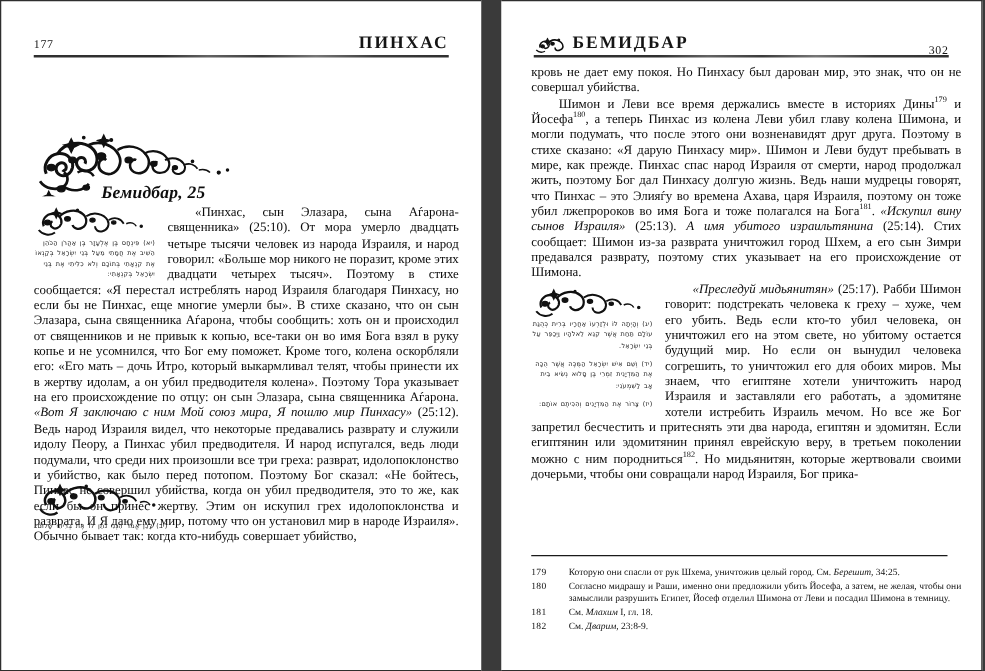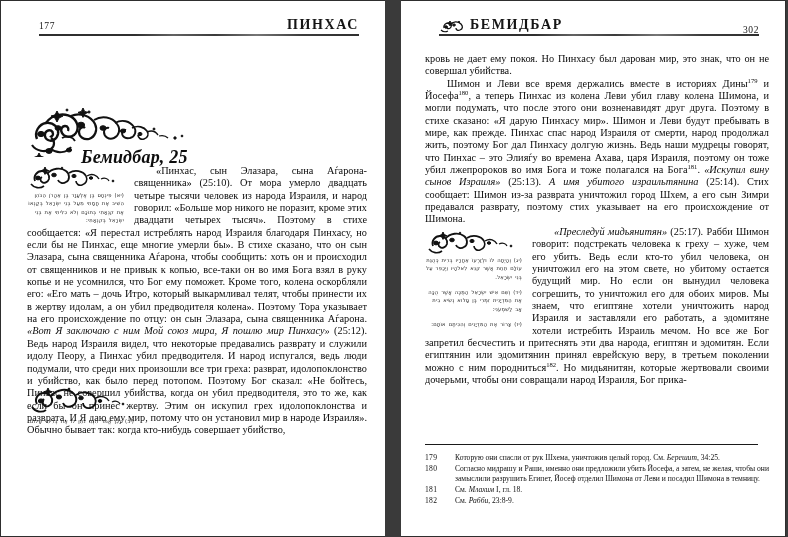--- a/index.html
+++ b/index.html
@@ -30,23 +30,22 @@
     overflow: hidden;
   }
   .page-left  { width: 385px; border: 1px solid #2e2e2e; border-right: none; }
   .page-right { width: 385px; border: 1px solid #2e2e2e; border-left: none; margin-left: 16px; }
 
   
   .runhead {
     position: absolute;
     left: 26px;
     right: 26px;
-    top: 16px;
+    top: 26px;
     height: 20px;
-    margin-left: 12px;
   }
   .runhead .rh-row {
     display: flex;
     align-items: baseline;
     justify-content: space-between;
     height: 14px;
   }
   .rh-folio {
     font-size: 9.5px;
     letter-spacing: 0.6px;
@@ -79,21 +78,21 @@
   .section-head {
     position: absolute;
     left: 26px;
     top: 104px;
     width: 230px;
   }
   .section-head .orn-wrap { margin-left: 0px; }
   .section-title {
     margin-top: -10px;
     margin-left: 54px;
-    font-size: 18px;
+    font-size: 14px;
     font-style: italic;
     font-weight: bold;
     color: #0d0d0d;
     letter-spacing: .2px;
     font-family: "Liberation Serif", serif;
   }
 
   
   .body {
     position: absolute;
@@ -347,19 +346,19 @@
         <span class="fn-txt"><span>Согласно мидрашу и Раши, именно они предложили убить Йосефа, а затем, не желая, чтобы они замыслили разрушить Египет, Йосеф отделил Шимона от Леви и посадил Шимона в темницу.</span><i></i><span></span></span>
       </div>
 
       <div class="fn">
         <span class="fn-num">181</span>
         <span class="fn-txt"><span>См. </span><i>Млахим</i><span> I, гл. 18.</span></span>
       </div>
 
       <div class="fn">
         <span class="fn-num">182</span>
-        <span class="fn-txt"><span>См. </span><i>Рабби</i><span>, 23:8-9.</span></span>
+        <span class="fn-txt"><span>См. </span><i>Дварим</i><span>, 23:8-9.</span></span>
       </div>
 
     </div>
   </div>
 
 </div>
 
 </body></html>

